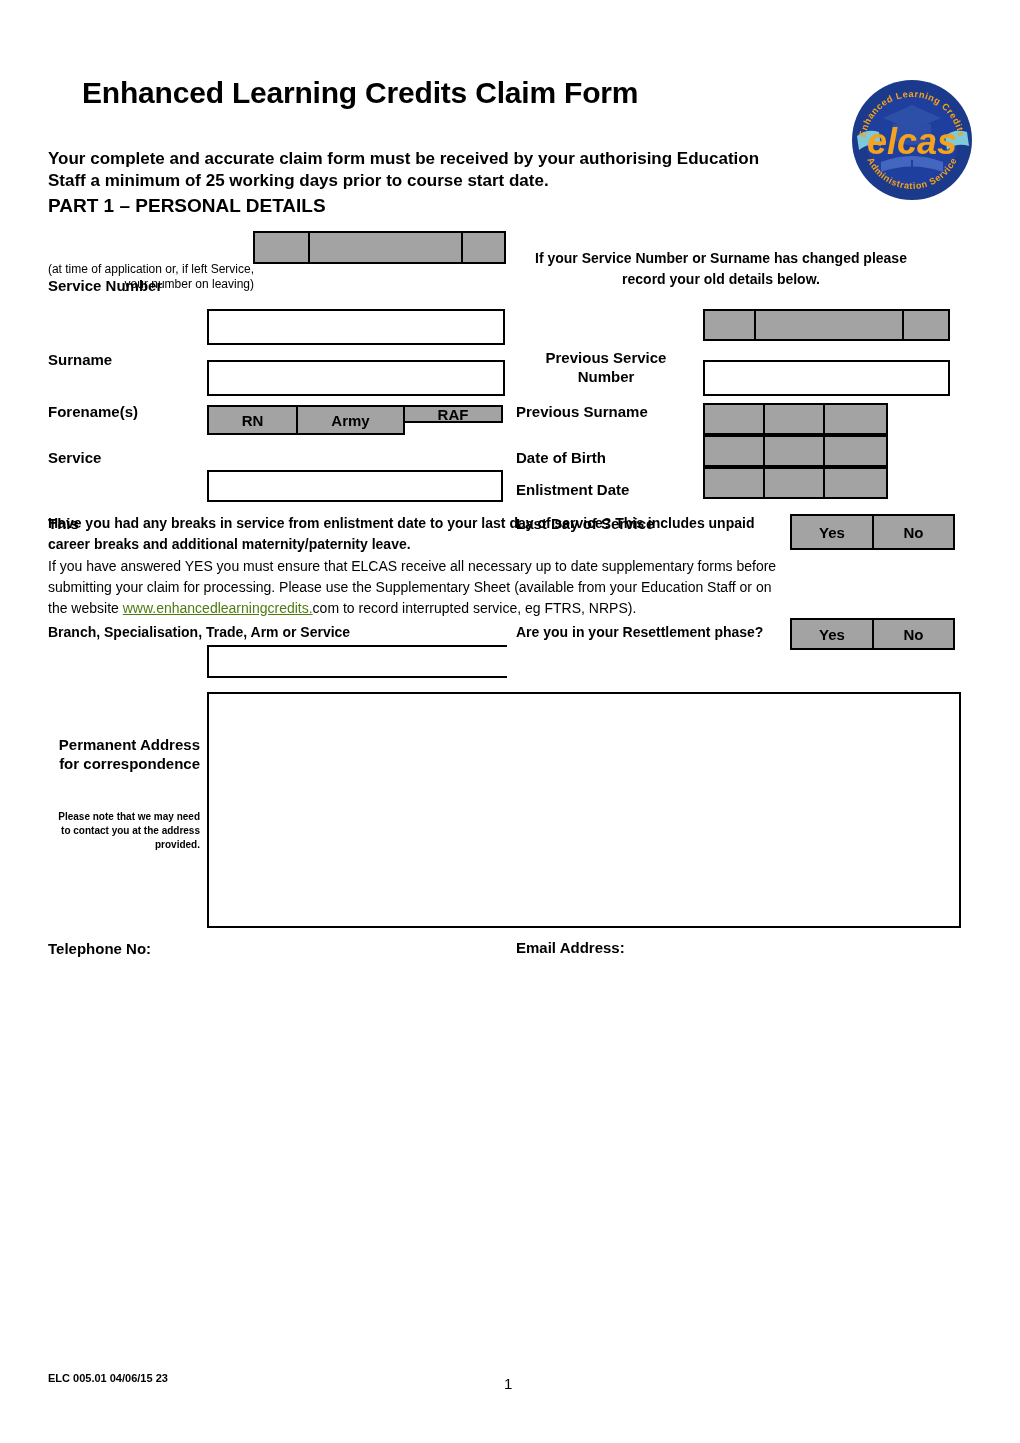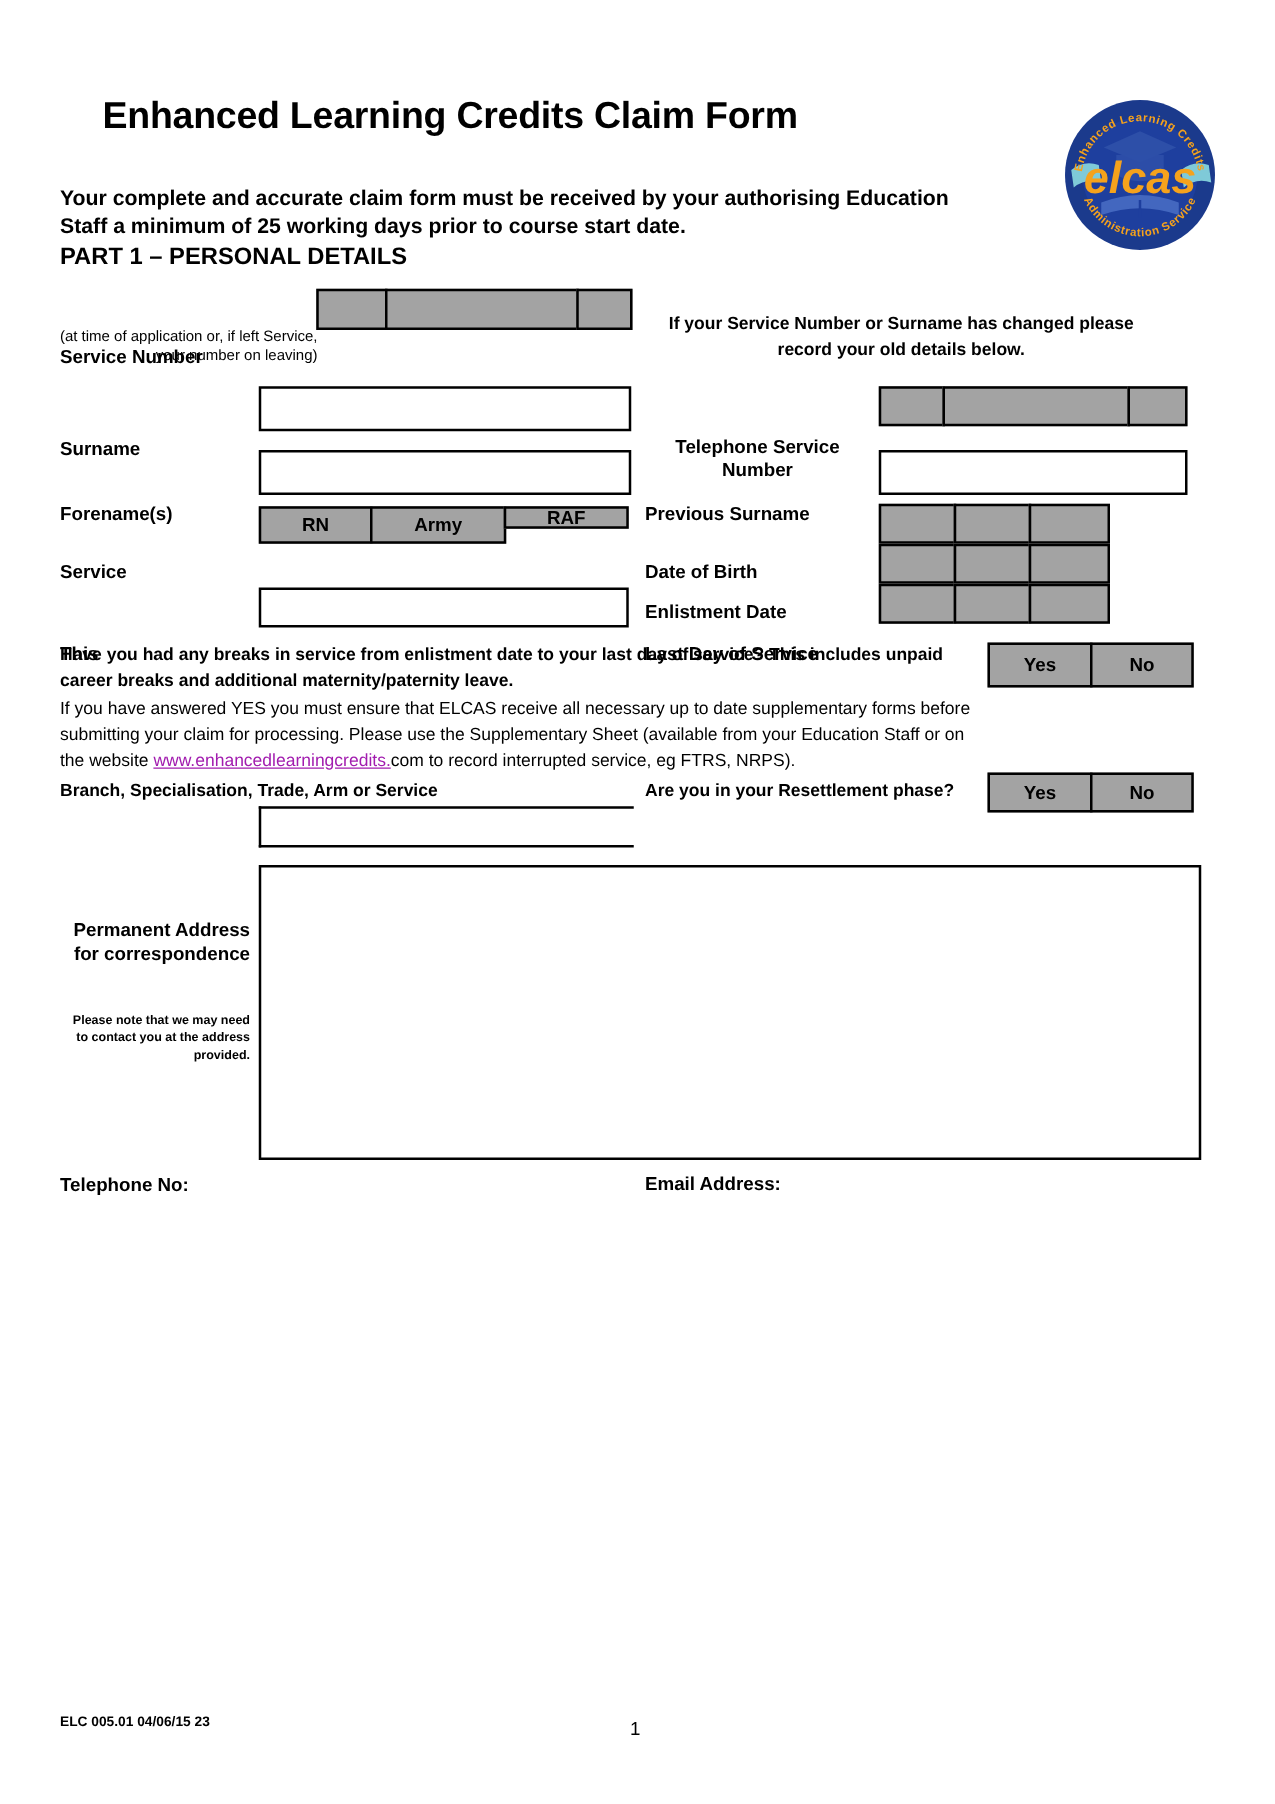--- a/index.html
+++ b/index.html
@@ -90,21 +90,21 @@
     font-size: 14px;
     line-height: 21px;
   }
   .para-b {
     position: absolute;
     font-size: 14px;
     font-weight: bold;
     line-height: 21px;
   }
   .link {
-    color: #a21caf;
+    color: #4d7c0f;
     text-decoration: underline;
   }
 
   
   .box {
     position: absolute;
     border: 2px solid #000000;
     box-sizing: border-box;
     background: #ffffff;
   }
@@ -192,21 +192,21 @@
 
   <div class="cell" style="left:253px; top:231px; width:57px; height:33px;"></div>
   <div class="cell" style="left:308px; top:231px; width:155px; height:33px;"></div>
   <div class="cell" style="left:461px; top:231px; width:45px; height:33px;"></div>
 
   <div class="para-b" style="left:516px; top:248px; width:410px; text-align:center;">If your Service Number or Surname has changed please record your old details below.</div>
 
   <div class="lbl" style="left:48px; top:314px;">Surname</div>
   <div class="box" style="left:207px; top:309px; width:298px; height:36px;"></div>
 
-  <div class="lbl" style="left:516px; top:312px; width:180px; text-align:center;">Telephone Service Number</div>
+  <div class="lbl" style="left:516px; top:312px; width:180px; text-align:center;">Previous Service Number</div>
   <div class="cell" style="left:703px; top:309px; width:53px; height:32px;"></div>
   <div class="cell" style="left:754px; top:309px; width:150px; height:32px;"></div>
   <div class="cell" style="left:902px; top:309px; width:48px; height:32px;"></div>
 
   <div class="lbl" style="left:48px; top:366px;">Forename(s)</div>
   <div class="box" style="left:207px; top:360px; width:298px; height:36px;"></div>
 
   <div class="lbl" style="left:516px; top:366px;">Previous Surname</div>
   <div class="box" style="left:703px; top:360px; width:247px; height:36px;"></div>
 

